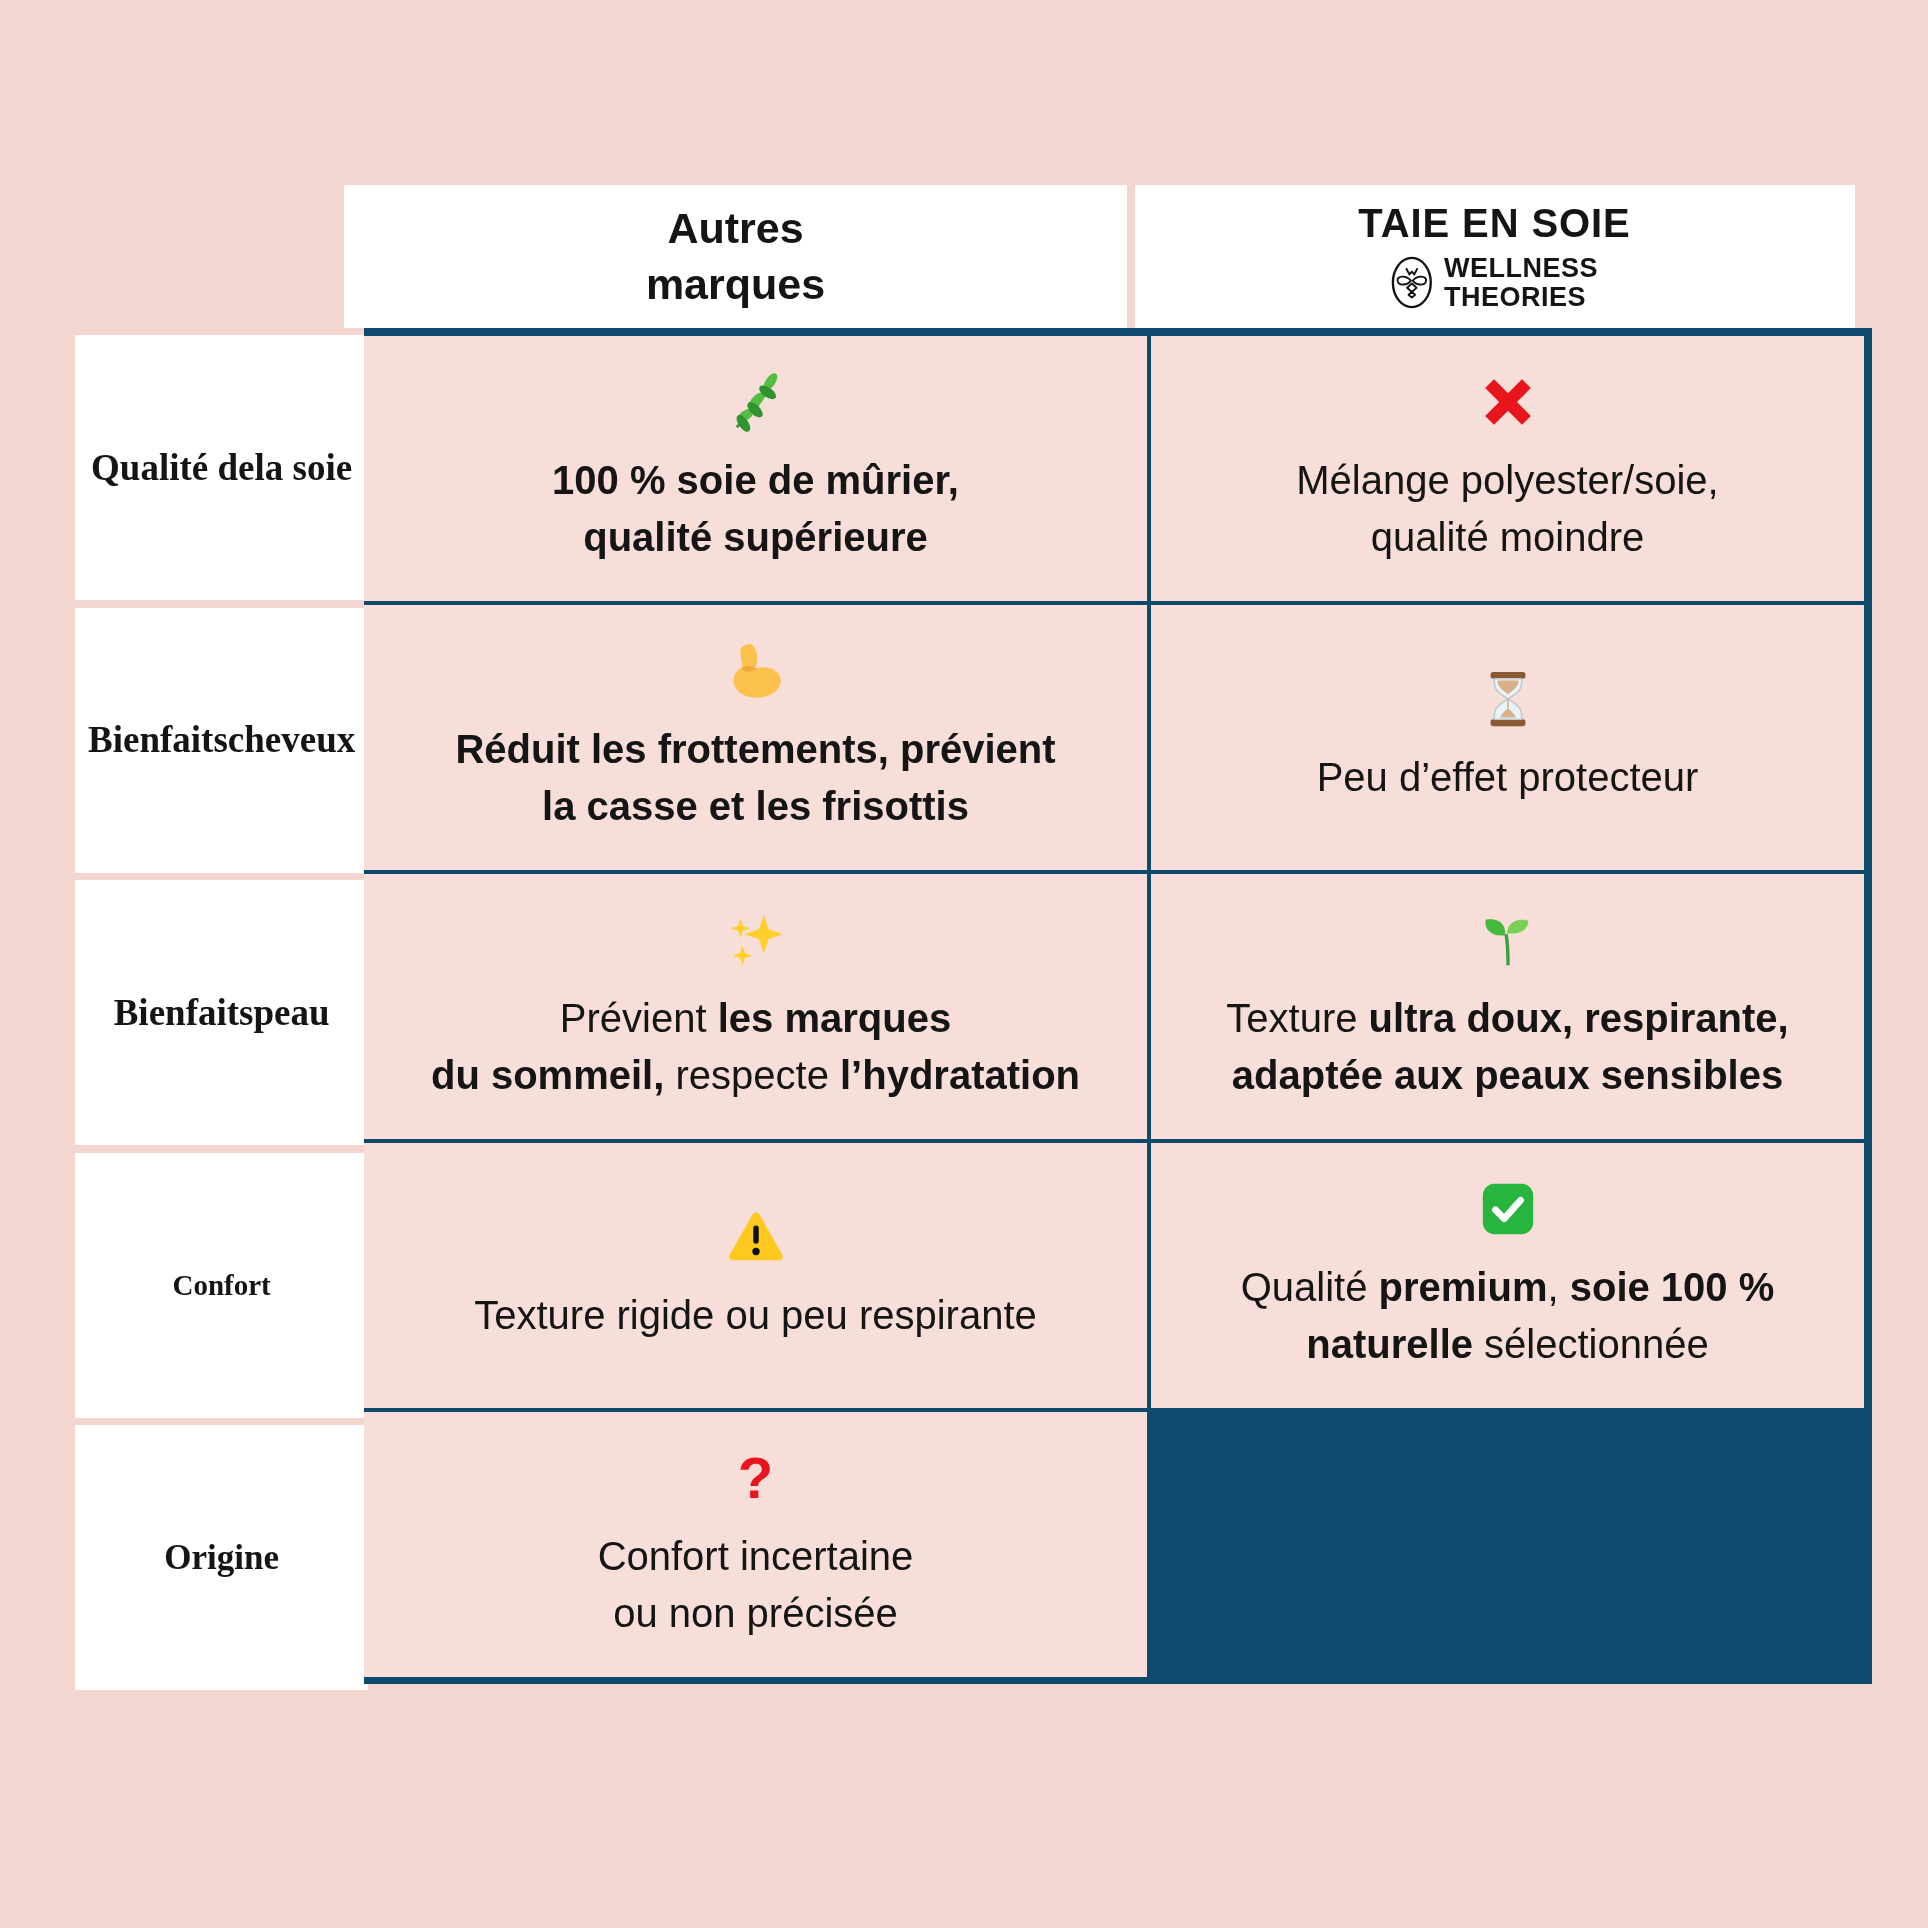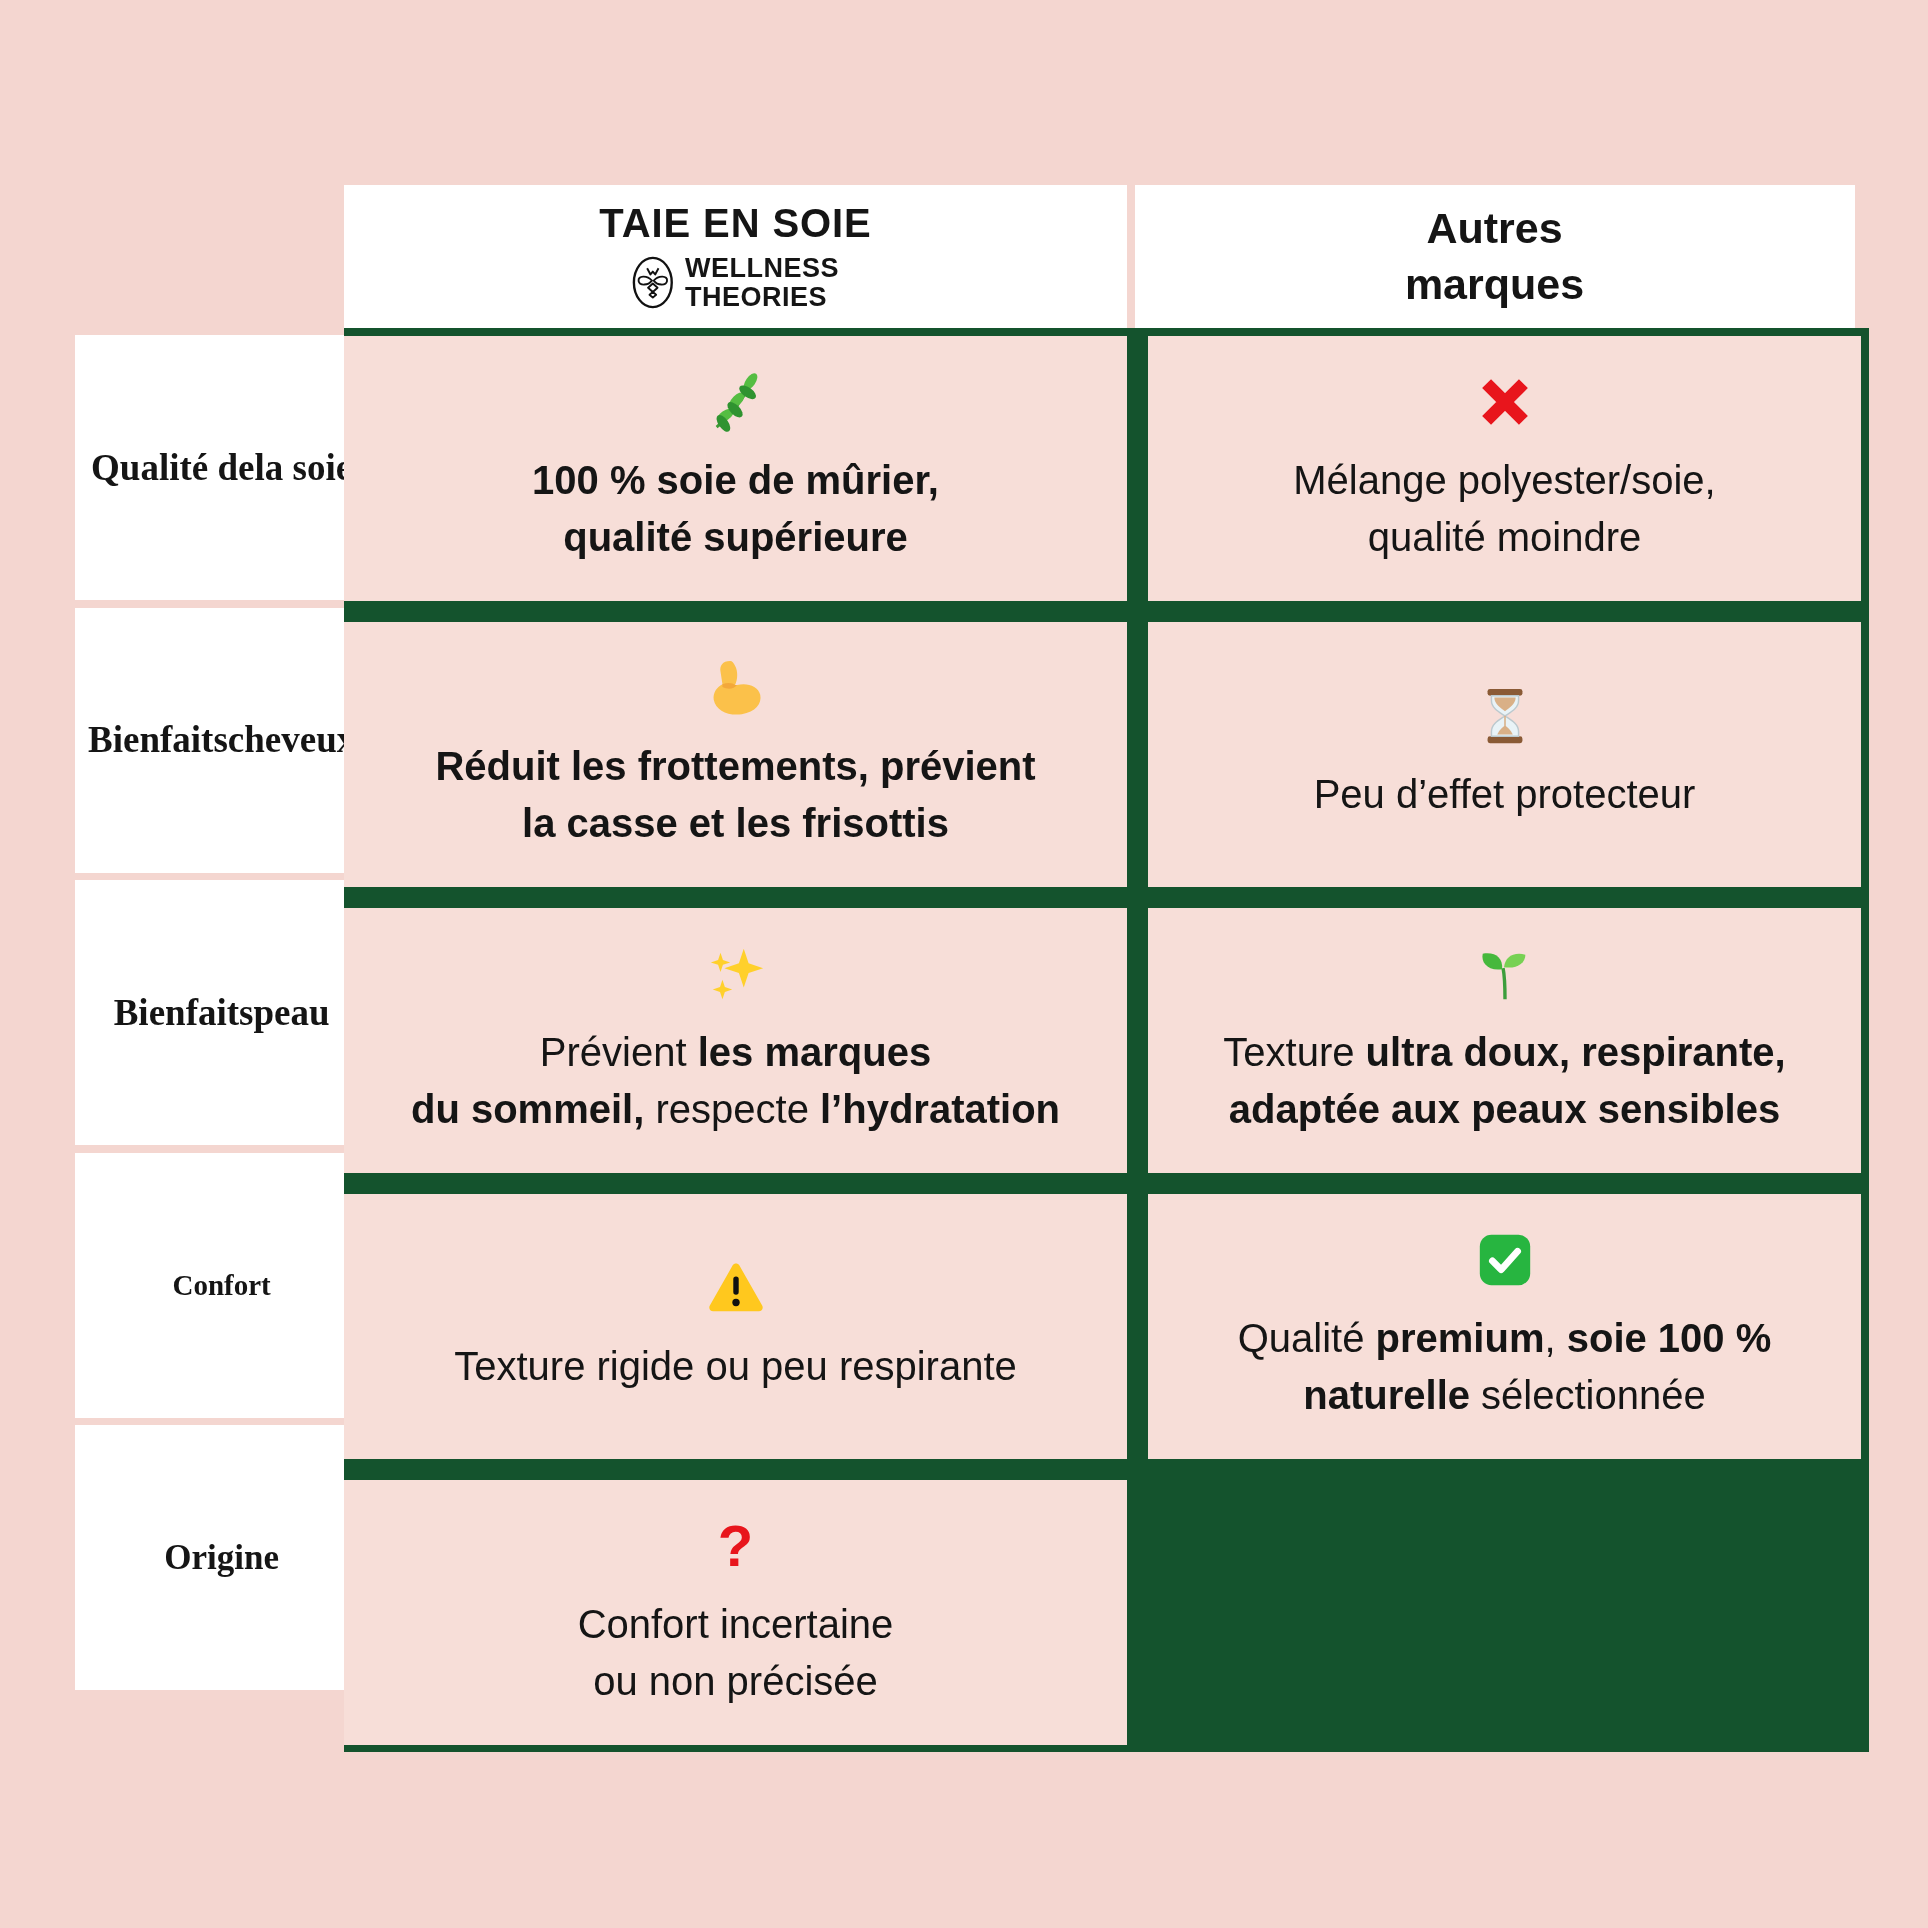--- a/index.html
+++ b/index.html
@@ -26,63 +26,63 @@
     display:grid;grid-template-rows:repeat(5,265px);row-gap:7.5px;
   }
   .label-cell{
     background:#ffffff;display:flex;align-items:center;justify-content:center;
     text-align:center;font-weight:800;font-size:37px;line-height:1.4;padding:0 13px;box-sizing:border-box;font-family:Liberation Serif, serif;
   }
   .label-cell:nth-child(4){font-size:29px;}
   .label-cell:nth-child(5){font-size:35px;}
   
   .data-wrap{
-    position:absolute;left:344px;top:328px;background:#14532d;
+    position:absolute;left:364px;top:328px;background:#0c4a6e;
     padding:7.5px 7.5px 7.5px 0;
-    display:grid;grid-template-columns:783px 713px;grid-template-rows:repeat(5,265px);gap:21px;
+    display:grid;grid-template-columns:783px 713px;grid-template-rows:repeat(5,265px);gap:4px;
   }
   .data-cell{
     background:#f7ded8;display:flex;flex-direction:column;align-items:center;justify-content:center;
     text-align:center;gap:19px;padding:0 24.5px;box-sizing:border-box;
   }
   .cell-icon{height:62px;display:flex;align-items:center;justify-content:center;}
   .cell-icon svg{display:block;height:62px;width:auto;}
   .cell-text{font-size:40px;line-height:1.42;}
   .cell-text strong{font-weight:800;}
   .qmark{font-size:58px;font-weight:800;color:#e8151c;line-height:1;font-family:"Liberation Sans",sans-serif;}
 </style>
 </head>
 <body>
 
 <div class="header-row">
+  <div class="h-cell">
+    <div class="others-title">
+      <span>Autres</span><br>
+      <span>marques</span>
+    </div>
+  </div>
   <div class="h-cell">
     <div class="brand-title">TAIE EN SOIE</div>
     <div class="logo-row">
       <span class="logo-badge">
         <svg viewBox="0 0 44 56" xmlns="http://www.w3.org/2000/svg">
           <ellipse cx="22" cy="28" rx="20" ry="26" fill="none" stroke="#111" stroke-width="2.5"></ellipse>
           <path d="M16 13 L19.5 19.5 L22 16.5 L24.5 19.5 L28 13" fill="none" stroke="#111" stroke-width="2" stroke-linejoin="round"></path>
           <path d="M21 26 C16 20 6 20.5 7 26.5 C8 31.5 17 31.5 21 26 Z" fill="none" stroke="#111" stroke-width="2"></path>
           <path d="M23 26 C28 20 38 20.5 37 26.5 C36 31.5 27 31.5 23 26 Z" fill="none" stroke="#111" stroke-width="2"></path>
           <path d="M22 29 L27 33.5 L22 38 L17 33.5 Z" fill="none" stroke="#111" stroke-width="2" stroke-linejoin="round"></path>
           <path d="M22 38 L25.5 41 L22 44 L18.5 41 Z" fill="none" stroke="#111" stroke-width="2" stroke-linejoin="round"></path>
         </svg>
       </span>
       <span class="logo-text">
         <span>WELLNESS</span><br>
         <span>THEORIES</span>
       </span>
     </div>
   </div>
-  <div class="h-cell">
-    <div class="others-title">
-      <span>Autres</span><br>
-      <span>marques</span>
-    </div>
-  </div>
 </div>
 
 <div class="row-labels">
     <div class="label-cell">
       <span>Qualité de</span>
       <br>
       <span>la soie</span>
     </div>
     <div class="label-cell">
       <span>Bienfaits</span>

